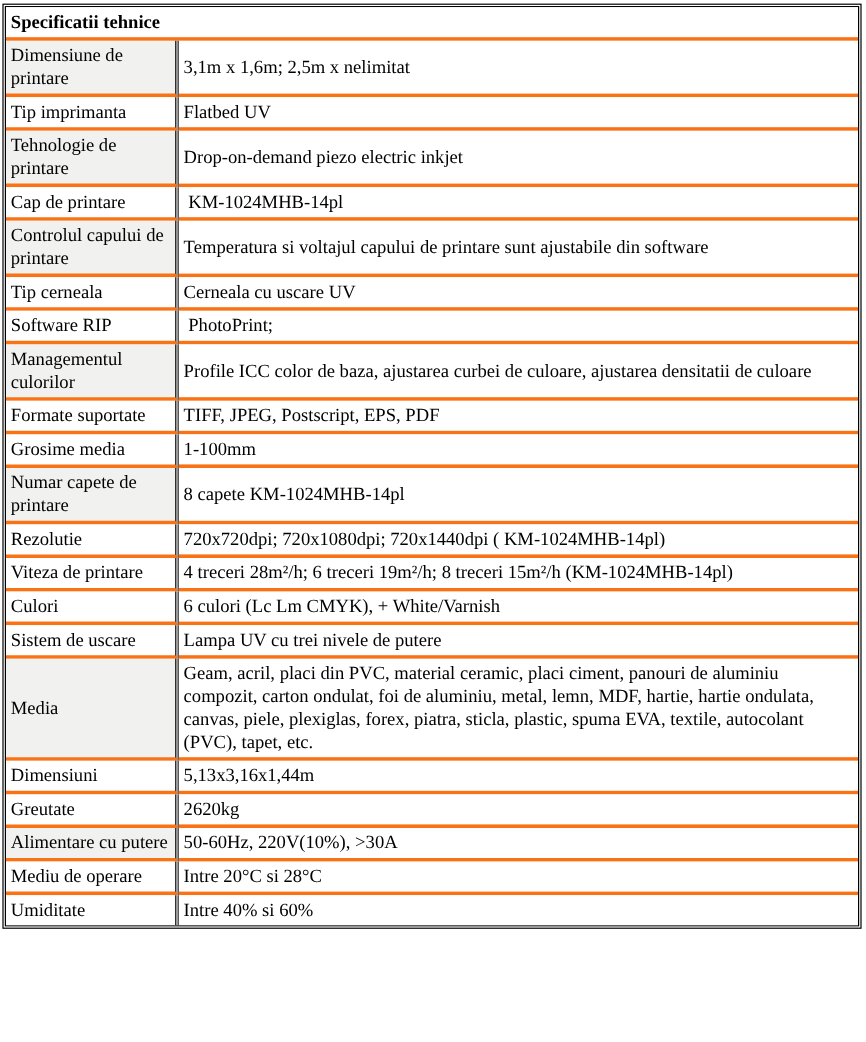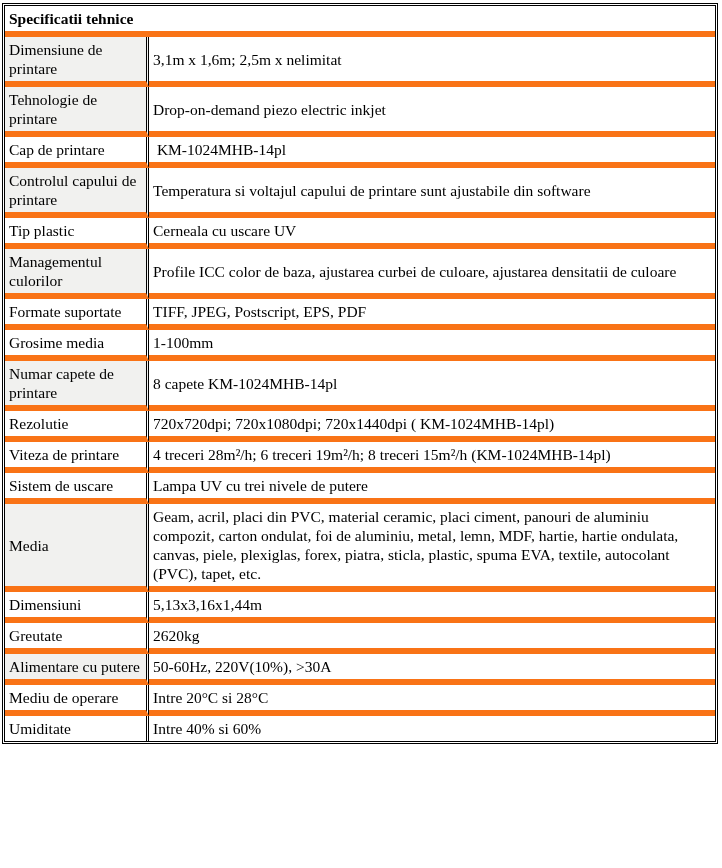--- a/index.html
+++ b/index.html
@@ -25,21 +25,21 @@
     border-collapse: separate;
     border-spacing: 0;
     width: 716px;
     table-layout: fixed;
     border: 3px double #000000;
     background: #ffffff;
   }
 
   table.spec-table td {
     border-right: 3px double #000000;
-    border-bottom: 6px solid #f97316;
+    border-bottom: 3px solid #f97316;
     padding: 3px 4px 3px 4px;
     font-size: 15.5px;
     line-height: 19px;
     vertical-align: middle;
   }
   table.spec-table td:last-child {
     border-right: none;
   }
   table.spec-table tr:last-child td {
     border-bottom: none;
@@ -86,34 +86,42 @@
     </colgroup>
     <tbody>
       <tr>
         <td class="spec-header" colspan="2">Specificatii tehnice</td>
       </tr>
     <tr>
           <td class="spec-label shaded">Dimensiune de printare</td>
           <td class="spec-value nowrapcell">3,1m x 1,6m; 2,5m x nelimitat</td>
         </tr>
         <tr>
+          <td class="spec-label">Tip imprimanta</td>
+          <td class="spec-value nowrapcell">Flatbed UV</td>
+        </tr>
+        <tr>
           <td class="spec-label shaded">Tehnologie de printare</td>
           <td class="spec-value nowrapcell">Drop-on-demand piezo electric inkjet</td>
         </tr>
         <tr>
           <td class="spec-label">Cap de printare</td>
           <td class="spec-value nowrapcell"> KM-1024MHB-14pl</td>
         </tr>
         <tr>
           <td class="spec-label shaded">Controlul capului de printare</td>
           <td class="spec-value nowrapcell">Temperatura si voltajul capului de printare sunt ajustabile din software</td>
         </tr>
         <tr>
-          <td class="spec-label">Tip plastic</td>
+          <td class="spec-label">Tip cerneala</td>
           <td class="spec-value nowrapcell">Cerneala cu uscare UV</td>
+        </tr>
+        <tr>
+          <td class="spec-label">Software RIP</td>
+          <td class="spec-value nowrapcell"> PhotoPrint;</td>
         </tr>
         <tr>
           <td class="spec-label shaded">Managementul culorilor</td>
           <td class="spec-value nowrapcell">Profile ICC color de baza, ajustarea curbei de culoare, ajustarea densitatii de culoare</td>
         </tr>
         <tr>
           <td class="spec-label">Formate suportate</td>
           <td class="spec-value nowrapcell">TIFF, JPEG, Postscript, EPS, PDF</td>
         </tr>
         <tr>
@@ -124,20 +132,24 @@
           <td class="spec-label shaded">Numar capete de printare</td>
           <td class="spec-value nowrapcell">8 capete KM-1024MHB-14pl</td>
         </tr>
         <tr>
           <td class="spec-label">Rezolutie</td>
           <td class="spec-value nowrapcell">720x720dpi; 720x1080dpi; 720x1440dpi ( KM-1024MHB-14pl)</td>
         </tr>
         <tr>
           <td class="spec-label">Viteza de printare</td>
           <td class="spec-value nowrapcell">4 treceri 28m²/h; 6 treceri 19m²/h; 8 treceri 15m²/h (KM-1024MHB-14pl)</td>
+        </tr>
+        <tr>
+          <td class="spec-label">Culori</td>
+          <td class="spec-value nowrapcell">6 culori (Lc Lm CMYK), + White/Varnish</td>
         </tr>
         <tr>
           <td class="spec-label">Sistem de uscare</td>
           <td class="spec-value nowrapcell">Lampa UV cu trei nivele de putere</td>
         </tr>
         <tr>
           <td class="spec-label shaded">Media</td>
           <td class="spec-value nowrapcell">Geam, acril, placi din PVC, material ceramic, placi ciment, panouri de aluminiu compozit, carton ondulat, foi de aluminiu, metal, lemn, MDF, hartie, hartie ondulata, canvas, piele, plexiglas, forex, piatra, sticla, plastic, spuma EVA, textile, autocolant (PVC), tapet, etc.</td>
         </tr>
         <tr>

